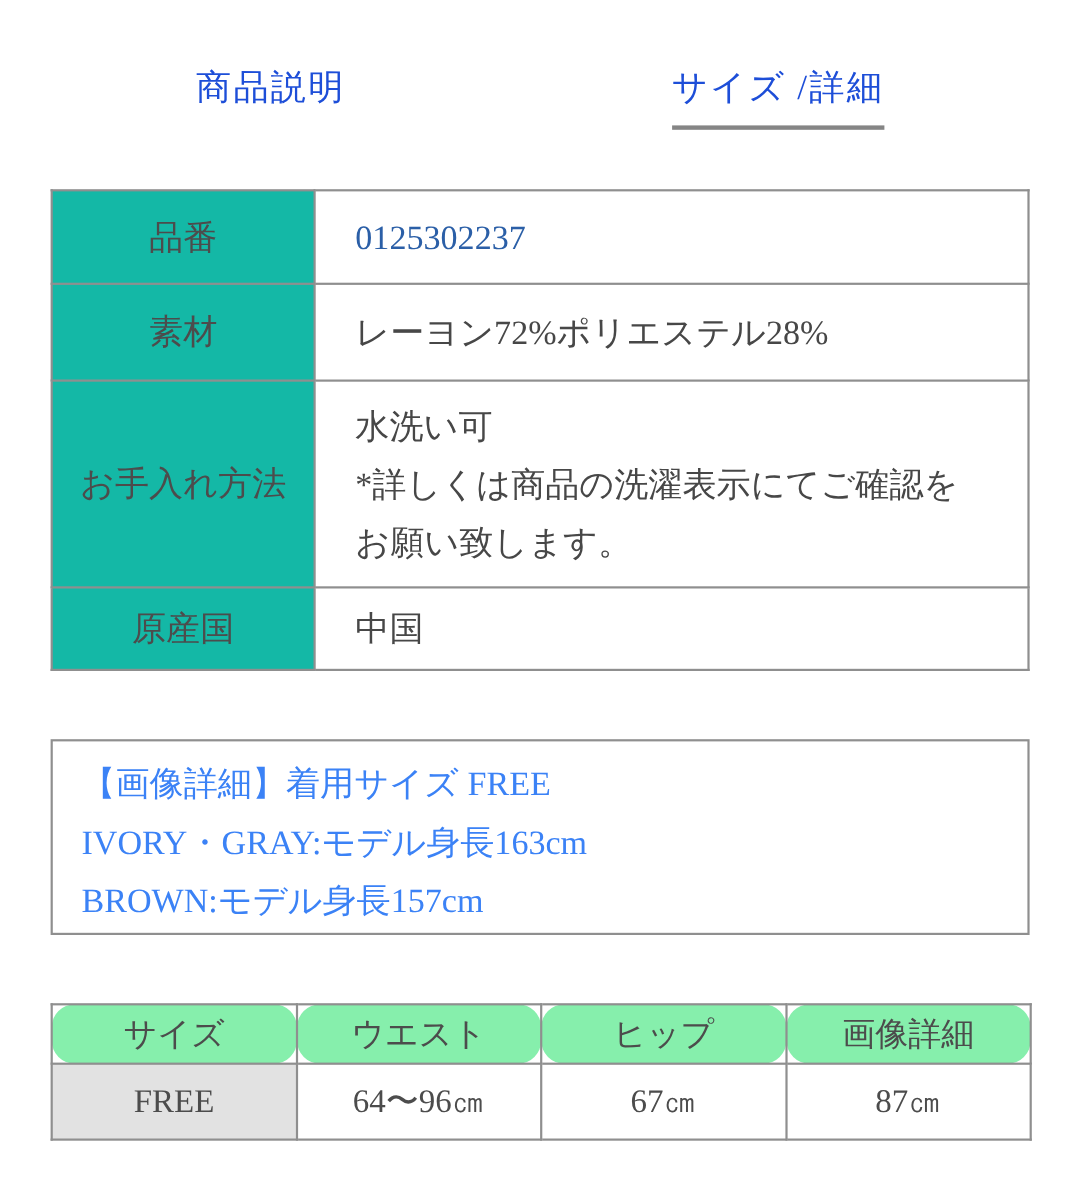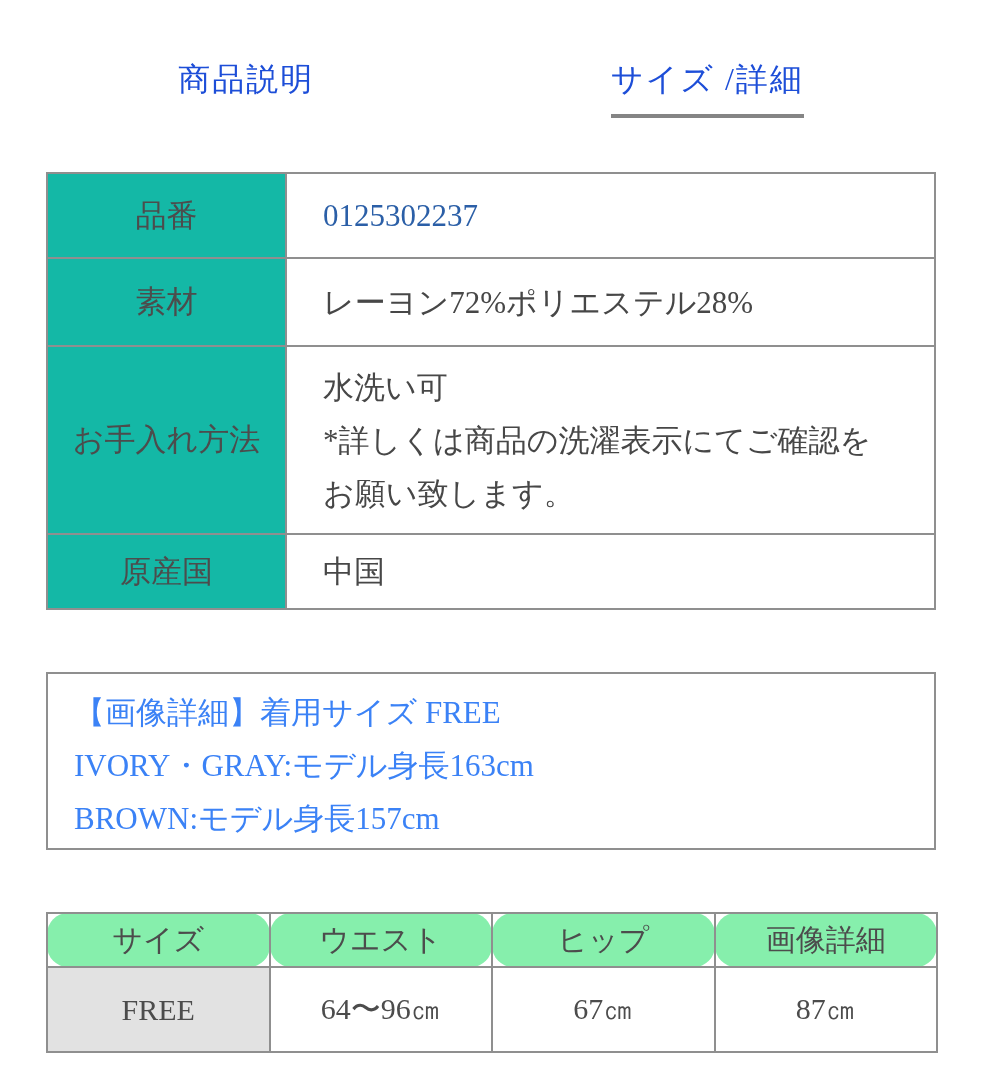--- a/index.html
+++ b/index.html
@@ -104,21 +104,21 @@
     text-align: center;
     vertical-align: middle;
     font-size: 30px;
     color: #4c4c4c;
   }
   .size-table thead th {
     background: #86efac;
     height: 50px;
     border-radius: 21px;
   }
-  .size-table tbody tr { height: 85px; margin-left: 48px; }
+  .size-table tbody tr { height: 69px; margin-left: 48px; }
   .size-table tbody th { background: #e2e2e2; }
   .size-table col { width: 222.5px; }
 </style>
 </head>
 <body>
 
 <div class="page">
 
   <nav class="tabs">
     <div class="tab">商品説明</div>

